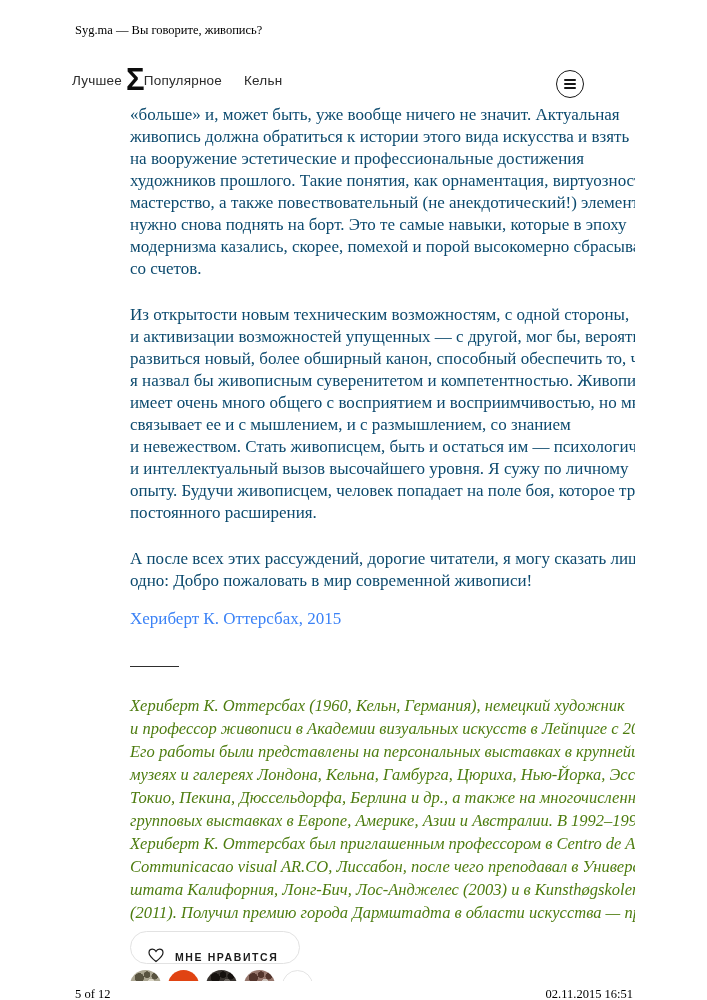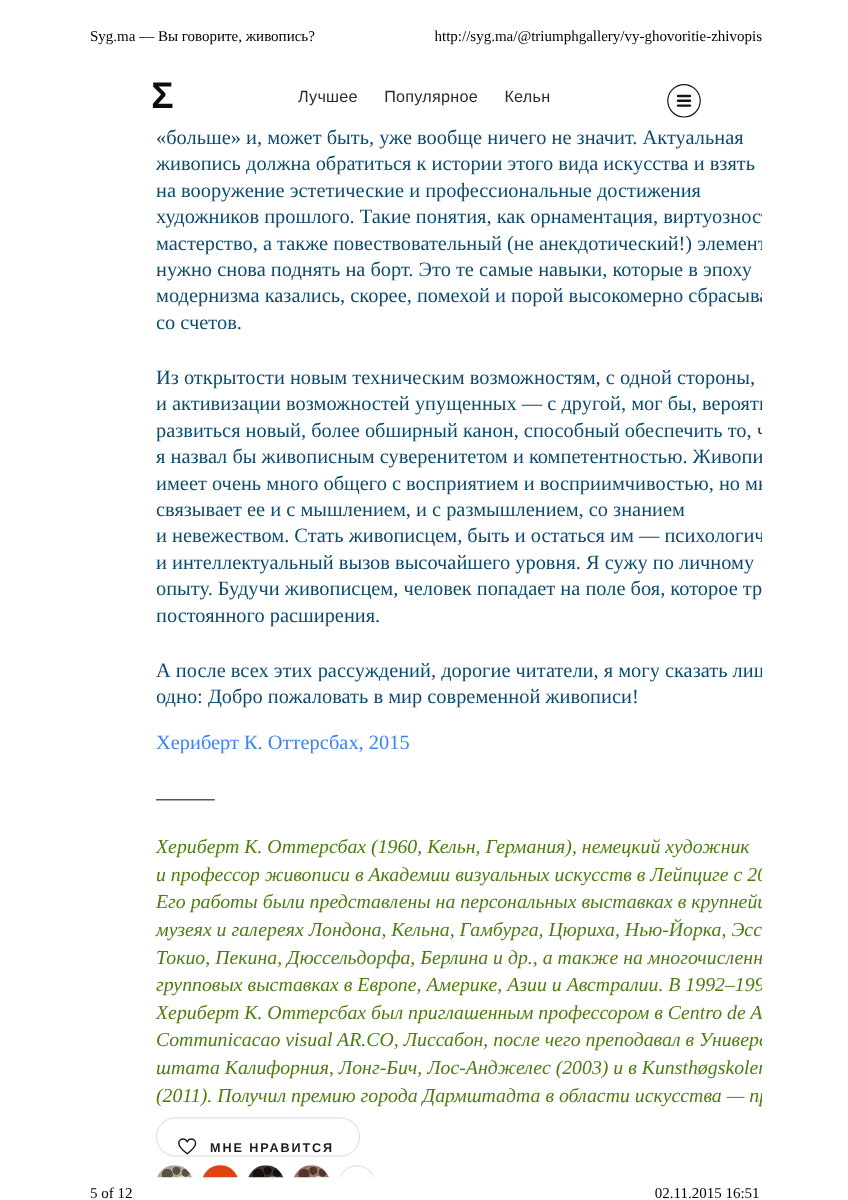--- a/index.html
+++ b/index.html
@@ -50,21 +50,20 @@
     font-size: 31px;
     font-weight: 800;
     color: #0d0d0d;
     line-height: 1;
     cursor: pointer;
   }
   .menu {
     position: absolute;
     left: 0; right: 0; top: 11px;
     display: flex;
-    justify-content: center;
     gap: 22px;
     font-family: "Liberation Sans", sans-serif;
     font-size: 13.5px;
     color: #2b2b2b;
     letter-spacing: 0.2px;
   }
   .menu span { cursor: pointer; }
   .burger {
     position: absolute;
     right: 51px; top: 8px;
@@ -151,21 +150,20 @@
     cursor: pointer;
   }
 </style>
 </head>
 <body>
 
 <div class="page">
 
   <div class="print-header">
     <span class="ph-left">Syg.ma — Вы говорите, живопись?</span>
-    <span class="ph-right">http://syg.ma/@triumphgallery/vy-ghovoritie-zhivopis</span>
   </div>
 
   <div class="content-clip">
 
     <div class="nav">
       <div class="logo">Σ</div>
       <div class="menu">
         <span>Лучшее</span>
         <span>Популярное</span>
         <span>Кельн</span>

